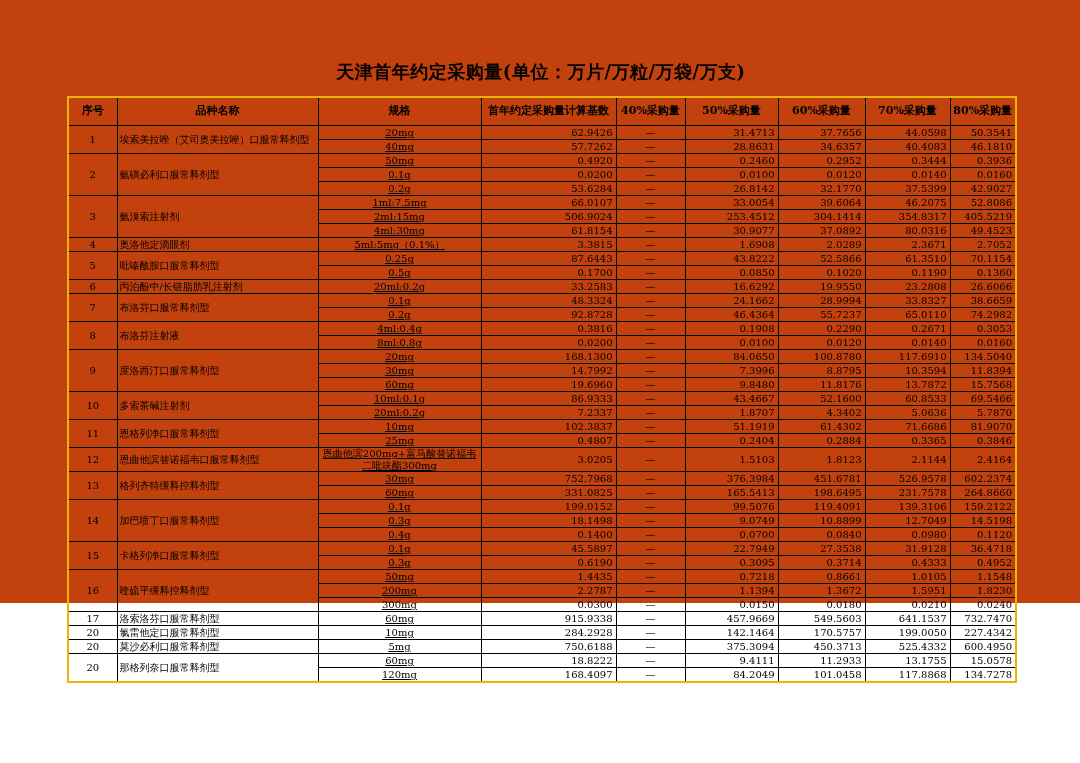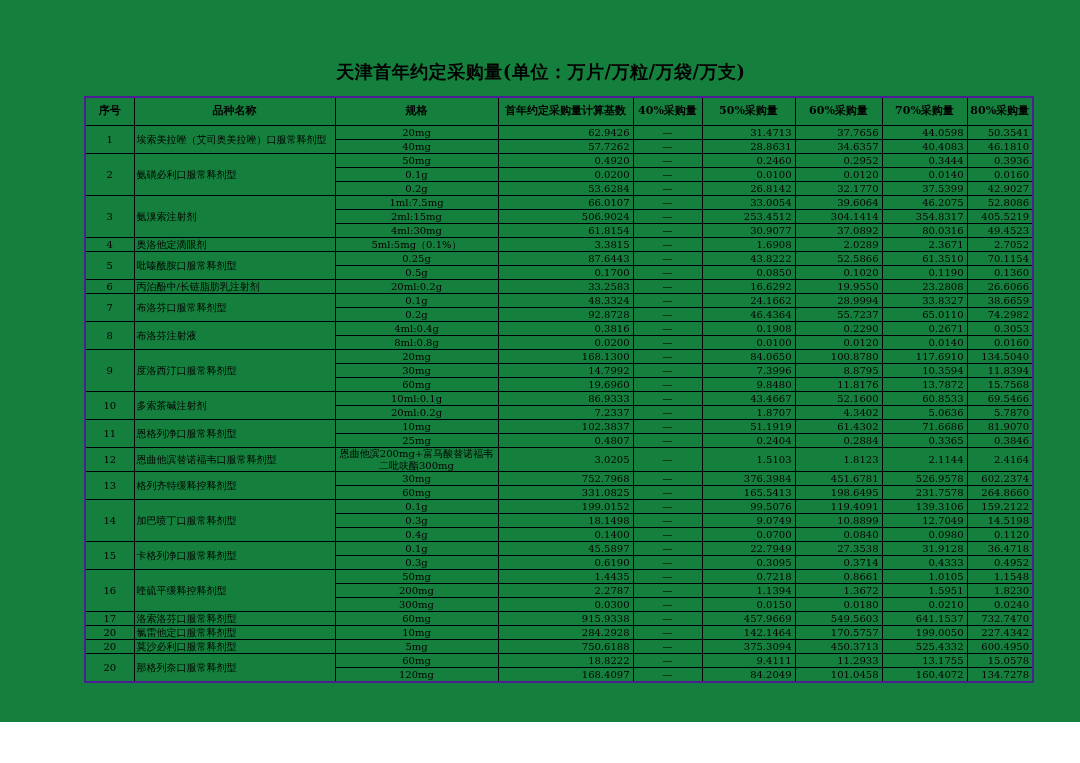--- a/index.html
+++ b/index.html
@@ -8,41 +8,41 @@
     background: #ffffff;
     width: 1080px;
     height: 763px;
     font-family: "DejaVu Serif", "Liberation Serif", serif;
     color: #000000;
     position: relative;
   }
   .page {
     position: absolute;
     left: 0; top: 0;
-    width: 1080px; height: 722px;
-    background: #15803d;
+    width: 1080px; height: 603px;
+    background: #c2410c;
   }
   .doc-title {
     position: absolute;
     left: 67px;
     top: 60px;
     width: 948px;
     text-align: center;
     font-size: 18px;
     font-weight: bold;
     letter-spacing: 0.5px;
   }
   table.main-table {
     position: absolute;
-    left: 84px;
+    left: 67px;
     top: 96px;
     width: 948px;
     border-collapse: collapse;
     table-layout: fixed;
-    border: 2px solid #4c1d95;
+    border: 2px solid #eab308;
   }
   .main-table th, .main-table td {
     border: 1px solid #000;
     overflow: hidden;
   }
   .main-table th {
     font-size: 11px;
     font-weight: bold;
     height: 27px;
     padding: 0 1px;
@@ -51,21 +51,21 @@
   }
   .main-table td {
     font-size: 10px;
     height: 13px;
     line-height: 1.15;
     padding: 0 2px;
     vertical-align: middle;
   }
   .c-no   { text-align: center; }
   .c-name { text-align: left; }
-  .c-spec { text-align: center; }
+  .c-spec { text-align: center; text-decoration: underline; }
   .c-num  { text-align: right; padding-right: 3px !important; }
   .c-dash { text-align: center; }
   col.w-no   { width: 49px; }
   col.w-name { width: 201px; }
   col.w-spec { width: 163px; }
   col.w-base { width: 135px; }
   col.w-p40  { width: 69px; }
   col.w-p50  { width: 93px; }
   col.w-p60  { width: 87px; }
   col.w-p70  { width: 85px; }
@@ -484,18 +484,18 @@
           <td class="c-num">11.2933</td>
           <td class="c-num">13.1755</td>
           <td class="c-num">15.0578</td>
         </tr>
         <tr>
           <td class="c-spec">120mg</td>
           <td class="c-num">168.4097</td>
           <td class="c-dash">—</td>
           <td class="c-num">84.2049</td>
           <td class="c-num">101.0458</td>
-          <td class="c-num">160.4072</td>
+          <td class="c-num">117.8868</td>
           <td class="c-num">134.7278</td>
         </tr>
       </tbody>
   </table>
 </div>
 
 </body></html>

